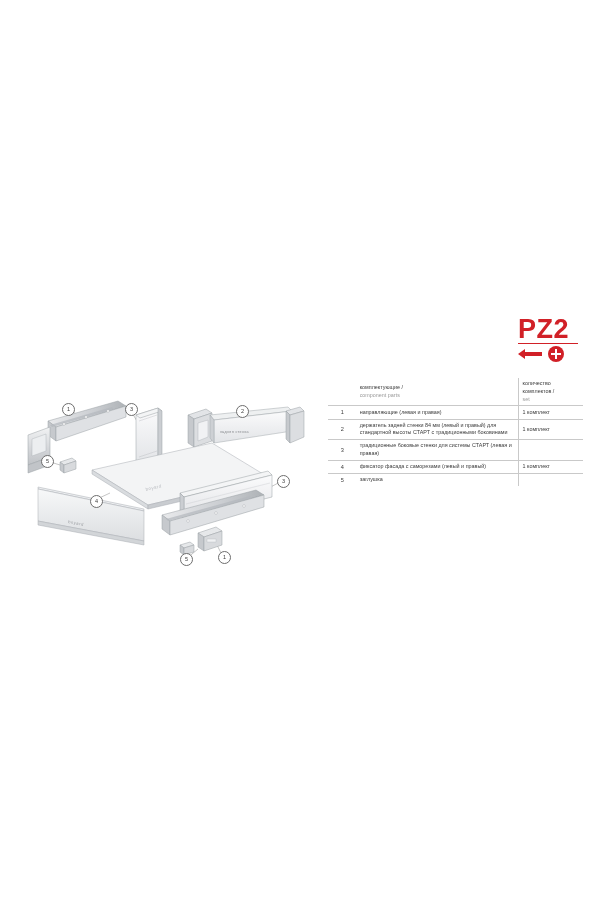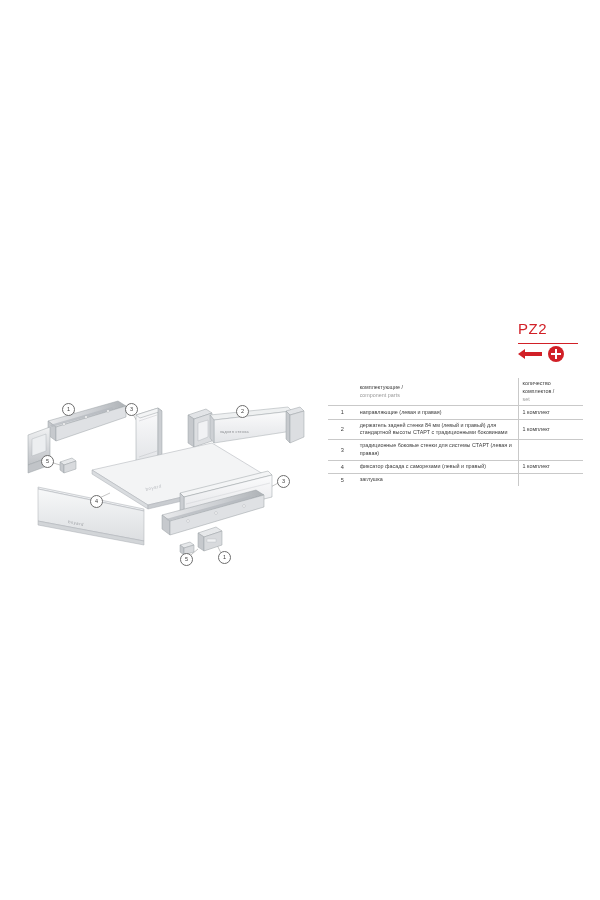--- a/index.html
+++ b/index.html
@@ -26,22 +26,22 @@
   .pz2-badge {
     position: absolute;
     left: 518px;
     top: 318px;
     width: 62px;
     height: 48px;
   }
   .pz2-text {
     position: absolute;
     left: 0; top: 0;
-    font-size: 15px;
-    font-weight: normal;
+    font-size: 27px;
+    font-weight: bold;
     letter-spacing: 0.5px;
     color: #d12027;
     font-family: "Liberation Sans", sans-serif;
     line-height: 22px;
   }
   .pz2-rule {
     position: absolute;
     left: 0;
     top: 25px;
     width: 60px;

